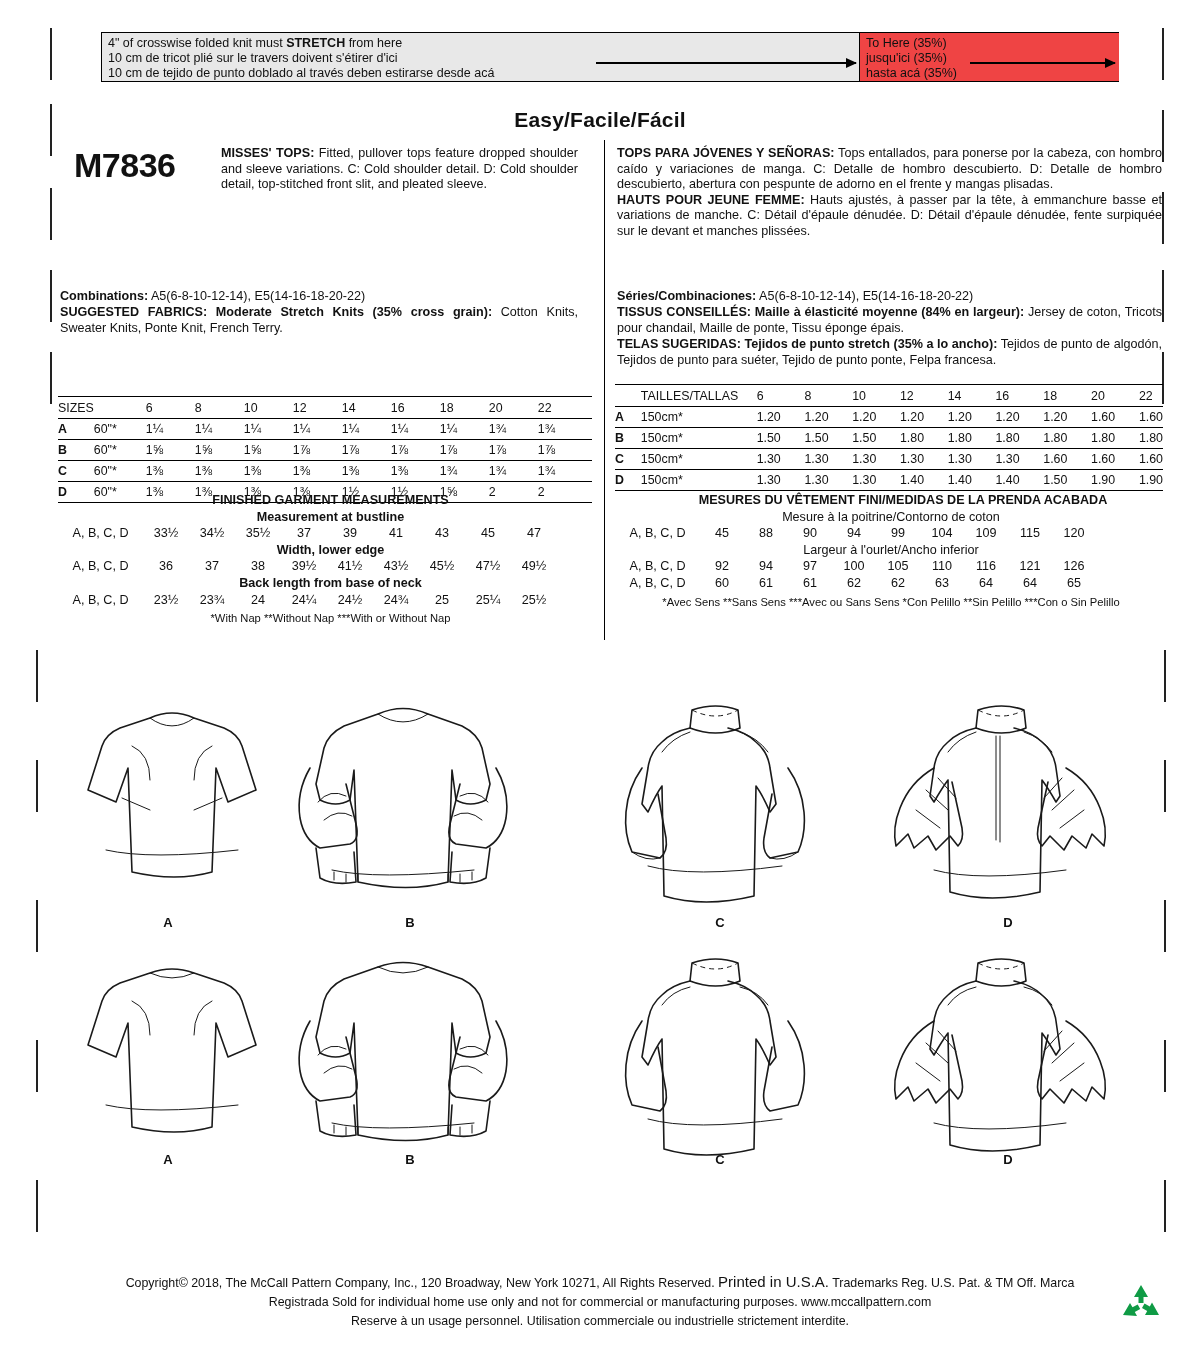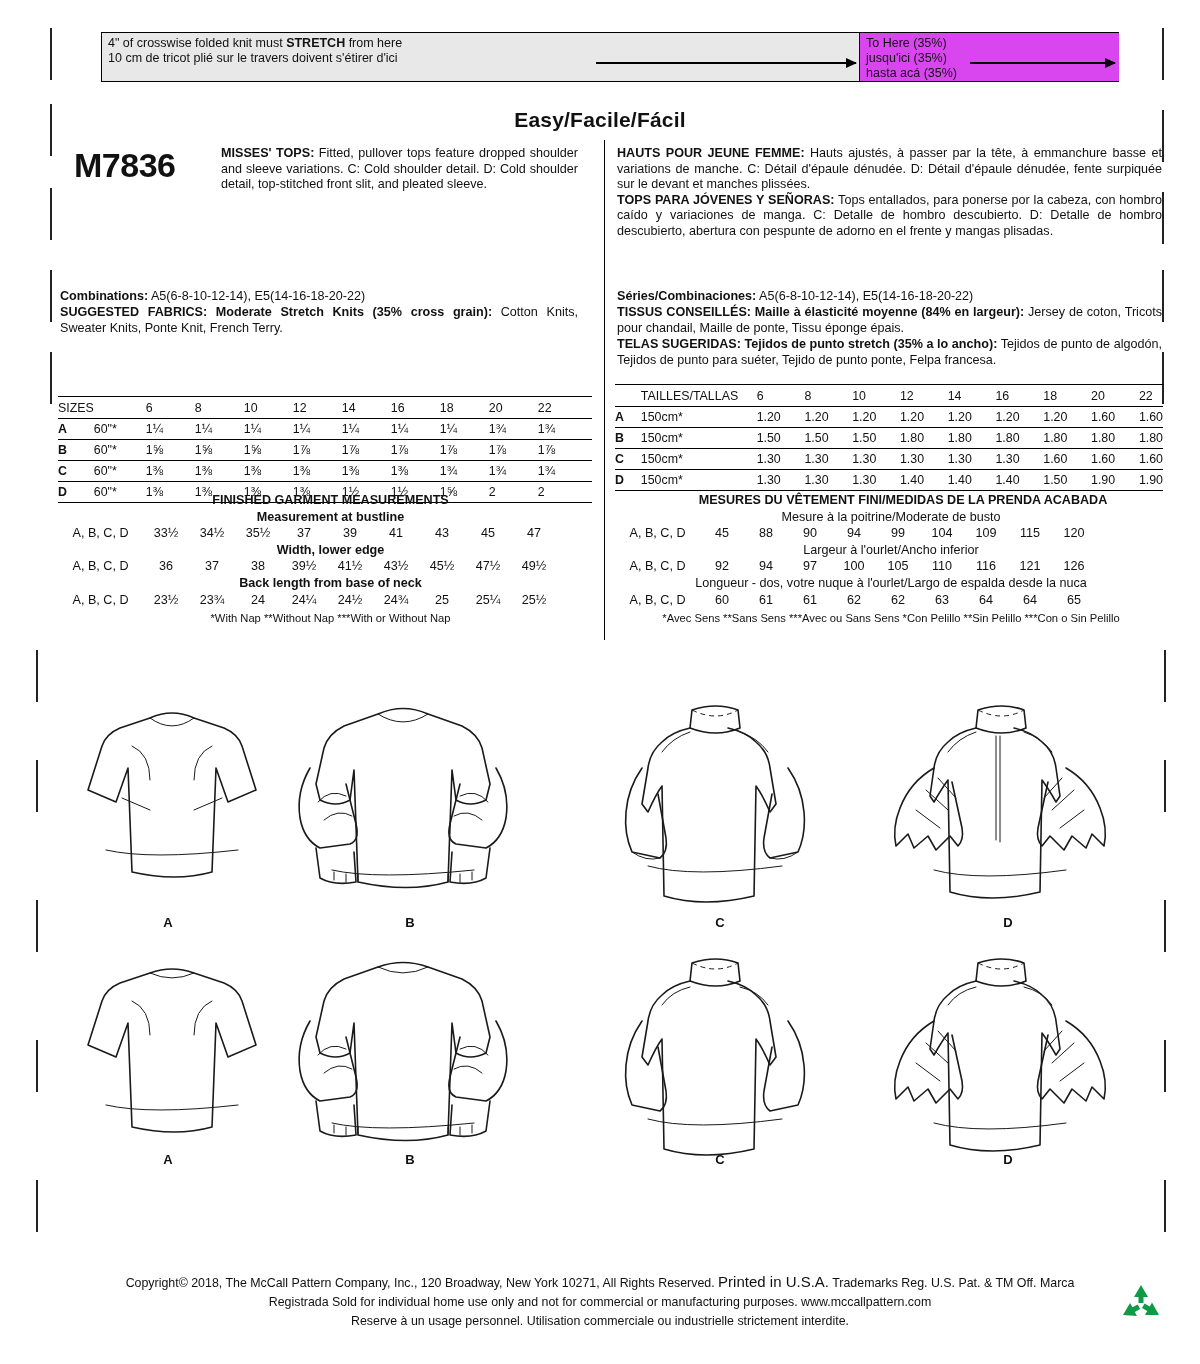--- a/index.html
+++ b/index.html
@@ -23,21 +23,21 @@
     border:1px solid #000;background:#e8e8e8;box-sizing:border-box;
   }
   .stretch-left{
     position:absolute;left:0;top:0;width:757px;height:48px;
     padding:3px 0 0 6px;box-sizing:border-box;
     font-size:12.5px;line-height:15.2px;
   }
   .stretch-left b{font-weight:bold;}
   .stretch-right{
     position:absolute;left:757px;top:0;width:260px;height:48px;
-    border-left:1px solid #000;background:#d946ef;box-sizing:border-box;
+    border-left:1px solid #000;background:#ef4444;box-sizing:border-box;
     padding:3px 0 0 6px;font-size:12.5px;line-height:15.2px;
   }
   .arrow1{position:absolute;left:596px;top:62px;width:260px;height:2px;background:#000;}
   .arrow1:after{content:"";position:absolute;right:-1px;top:-4px;border-left:11px solid #000;border-top:5px solid transparent;border-bottom:5px solid transparent;}
   .arrow2{position:absolute;left:970px;top:62px;width:145px;height:2px;background:#000;}
   .arrow2:after{content:"";position:absolute;right:-1px;top:-4px;border-left:11px solid #000;border-top:5px solid transparent;border-bottom:5px solid transparent;}
 
   
   .easy-title{
     position:absolute;left:0;right:0;top:108px;text-align:center;
@@ -137,40 +137,41 @@
   <div class="tick v" style="left:1164px;top:900px;height:52px;"></div>
   <div class="tick v" style="left:1164px;top:1040px;height:52px;"></div>
   <div class="tick v" style="left:1164px;top:1180px;height:52px;"></div>
 
   <div class="stretch-bar">
     <div class="stretch-left">
       <div>
         <span>4" of crosswise folded knit must </span><b>STRETCH</b><span> from here</span>
       </div>
       <div>10 cm de tricot plié sur le travers doivent s'étirer d'ici</div>
+      <div>10 cm de tejido de punto doblado al través deben estirarse desde acá</div>
     </div>
     <div class="stretch-right">
       <div>To Here (35%)</div>
       <div>jusqu'ici (35%)</div>
       <div>hasta acá (35%)</div>
     </div>
   </div>
   <div class="arrow1"></div>
   <div class="arrow2"></div>
 
   <div class="easy-title">Easy/Facile/Fácil</div>
 
   <div class="pattern-no">M7836</div>
 
   <div class="desc-left">
     <b>MISSES' TOPS:</b><span> Fitted, pullover tops feature dropped shoulder and sleeve variations. C: Cold shoulder detail. D: Cold shoulder detail, top-stitched front slit, and pleated sleeve.</span>
   </div>
   <div class="desc-right">
+    <div><b>TOPS PARA JÓVENES Y SEÑORAS:</b><span> Tops entallados, para ponerse por la cabeza, con hombro caído y variaciones de manga. C: Detalle de hombro descubierto. D: Detalle de hombro descubierto, abertura con pespunte de adorno en el frente y mangas plisadas.</span></div>
     <div><b>HAUTS POUR JEUNE FEMME:</b><span> Hauts ajustés, à passer par la tête, à emmanchure basse et variations de manche. C: Détail d'épaule dénudée. D: Détail d'épaule dénudée, fente surpiquée sur le devant et manches plissées.</span></div>
-    <div><b>TOPS PARA JÓVENES Y SEÑORAS:</b><span> Tops entallados, para ponerse por la cabeza, con hombro caído y variaciones de manga. C: Detalle de hombro descubierto. D: Detalle de hombro descubierto, abertura con pespunte de adorno en el frente y mangas plisadas.</span></div>
   </div>
 
   <div class="coldiv"></div>
 
   <div class="fab-left">
     <div><b>Combinations:</b><span> A5(6-8-10-12-14), E5(14-16-18-20-22)</span></div>
     <div><b>SUGGESTED FABRICS: Moderate Stretch Knits (35% cross grain):</b><span> Cotton Knits, Sweater Knits, Ponte Knit, French Terry.</span></div>
   </div>
   <div class="fab-right">
     <div><b>Séries/Combinaciones:</b><span> A5(6-8-10-12-14), E5(14-16-18-20-22)</span></div>
@@ -367,21 +368,21 @@
         <span>25</span>
         <span>25¼</span>
         <span>25½</span>
       </div>
     </div>
     <div class="nap">*With Nap **Without Nap ***With or Without Nap</div>
   </div>
 
   <div class="fm fm-right">
     <div style="font-weight:bold;padding-left:24px;">MESURES DU VÊTEMENT FINI/MEDIDAS DE LA PRENDA ACABADA</div>
-    <div>Mesure à la poitrine/Moderate de busto</div>
+    <div>Mesure à la poitrine/Contorno de coton</div>
     <div class="fmrow fmrow-r">
       <div class="k">A, B, C, D</div>
       <div class="v">
         <span>45</span>
         <span>88</span>
         <span>90</span>
         <span>94</span>
         <span>99</span>
         <span>104</span>
         <span>109</span>
@@ -397,21 +398,20 @@
         <span>94</span>
         <span>97</span>
         <span>100</span>
         <span>105</span>
         <span>110</span>
         <span>116</span>
         <span>121</span>
         <span>126</span>
       </div>
     </div>
-    <div>Longueur - dos, votre nuque à l'ourlet/Largo de espalda desde la nuca</div>
     <div class="fmrow fmrow-r">
       <div class="k">A, B, C, D</div>
       <div class="v">
         <span>60</span>
         <span>61</span>
         <span>61</span>
         <span>62</span>
         <span>62</span>
         <span>63</span>
         <span>64</span>

